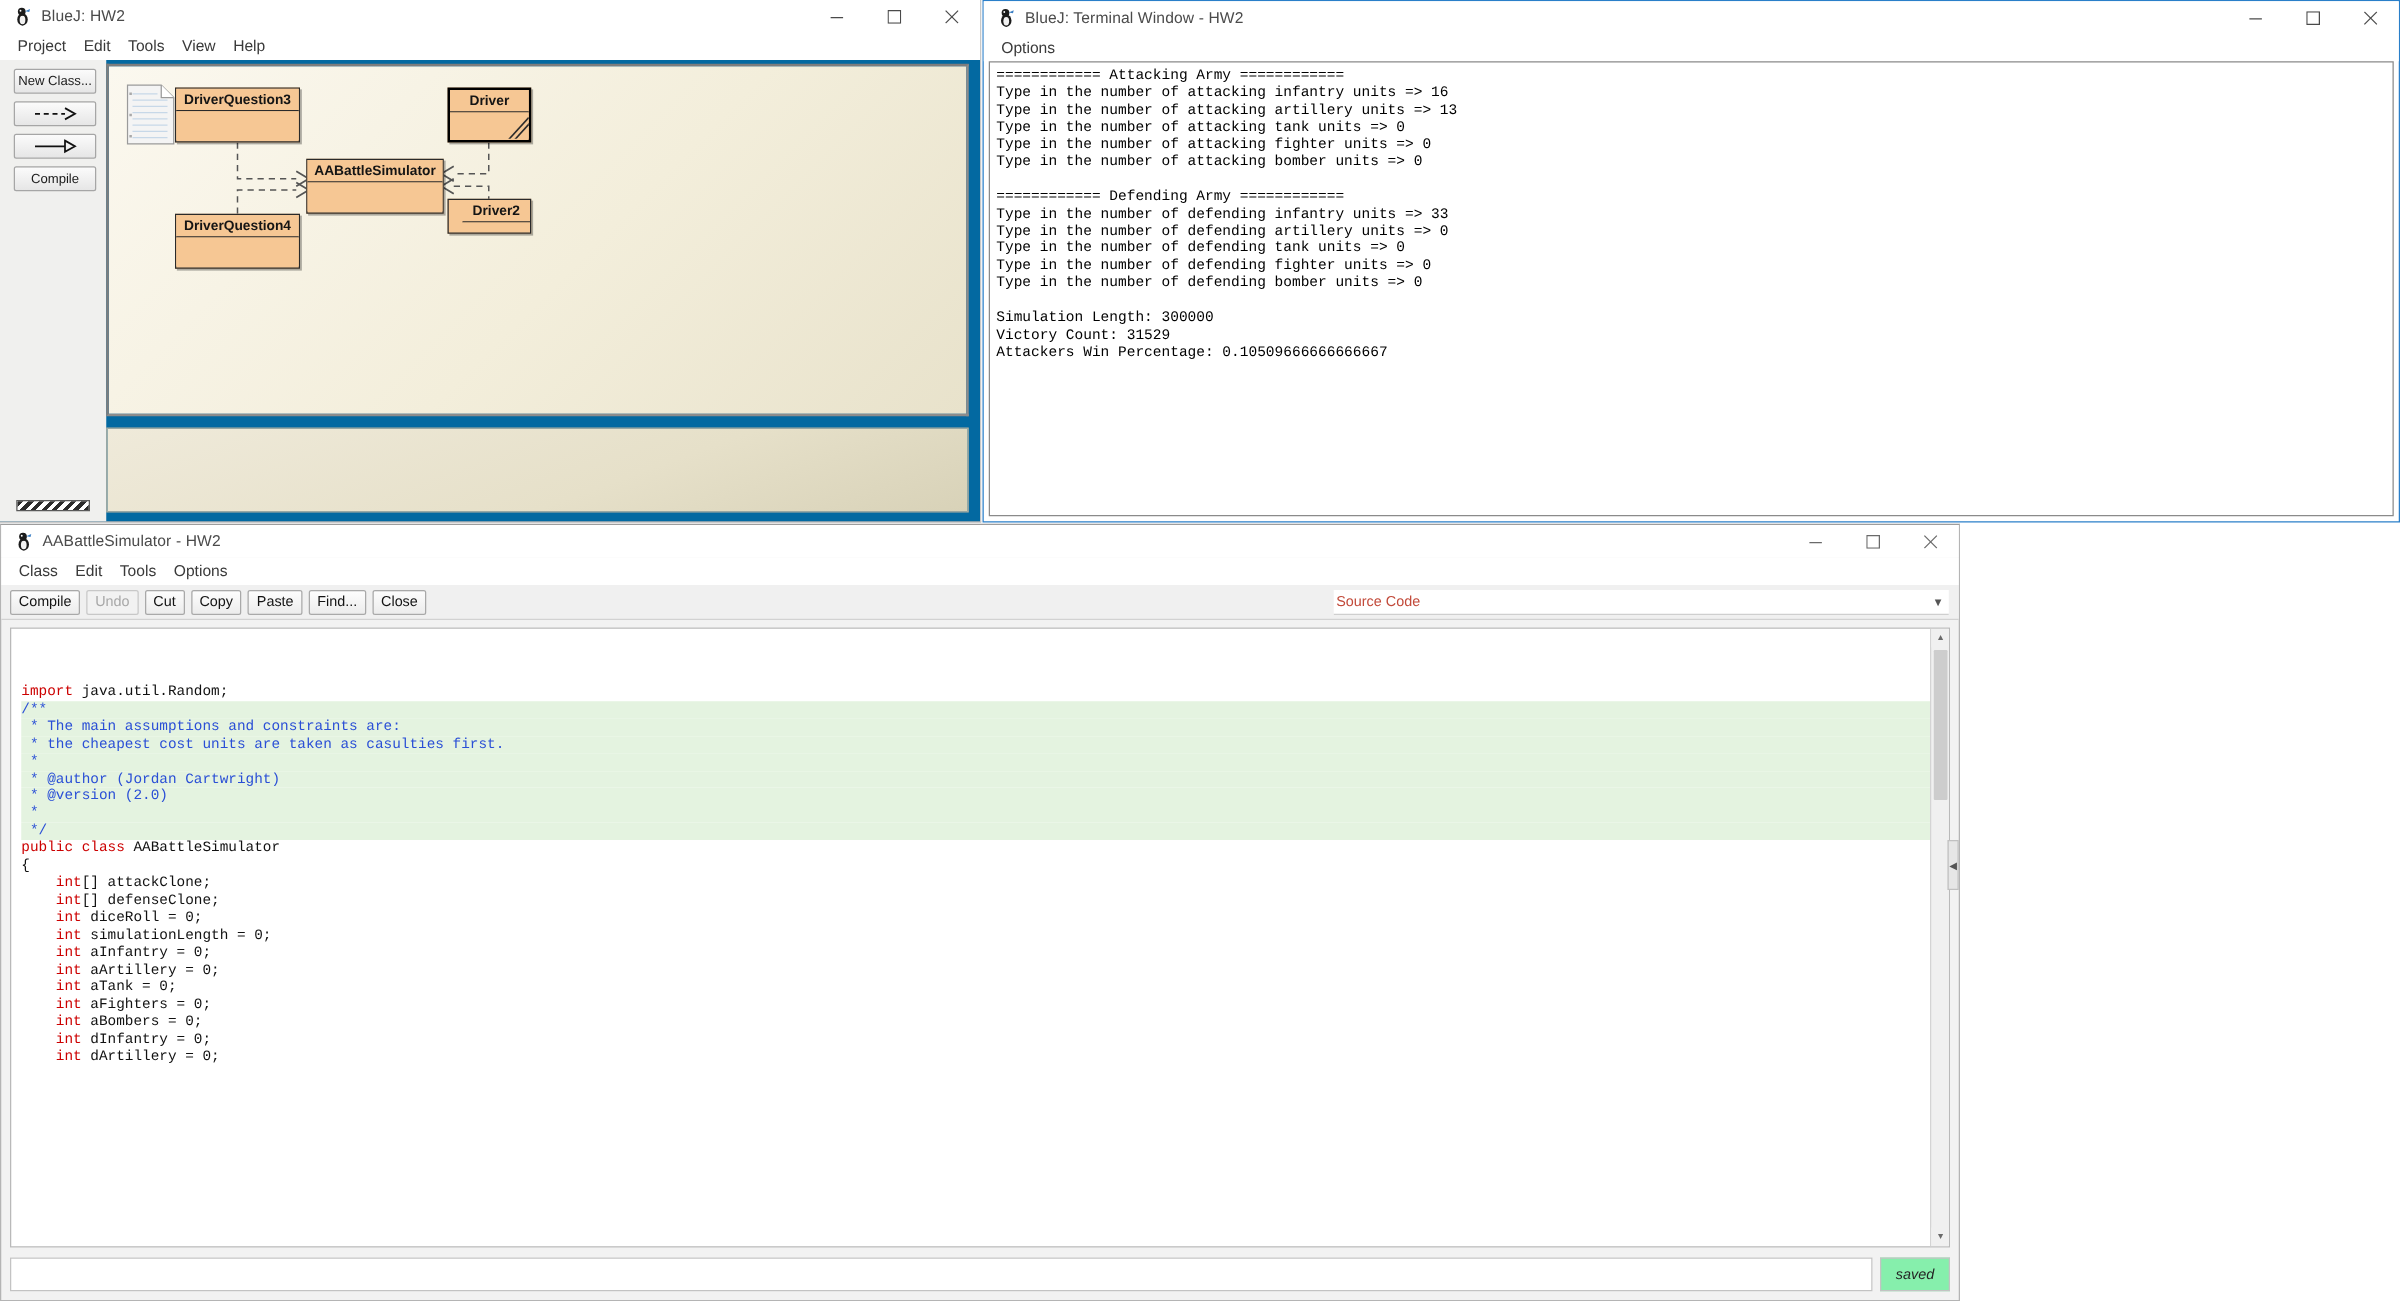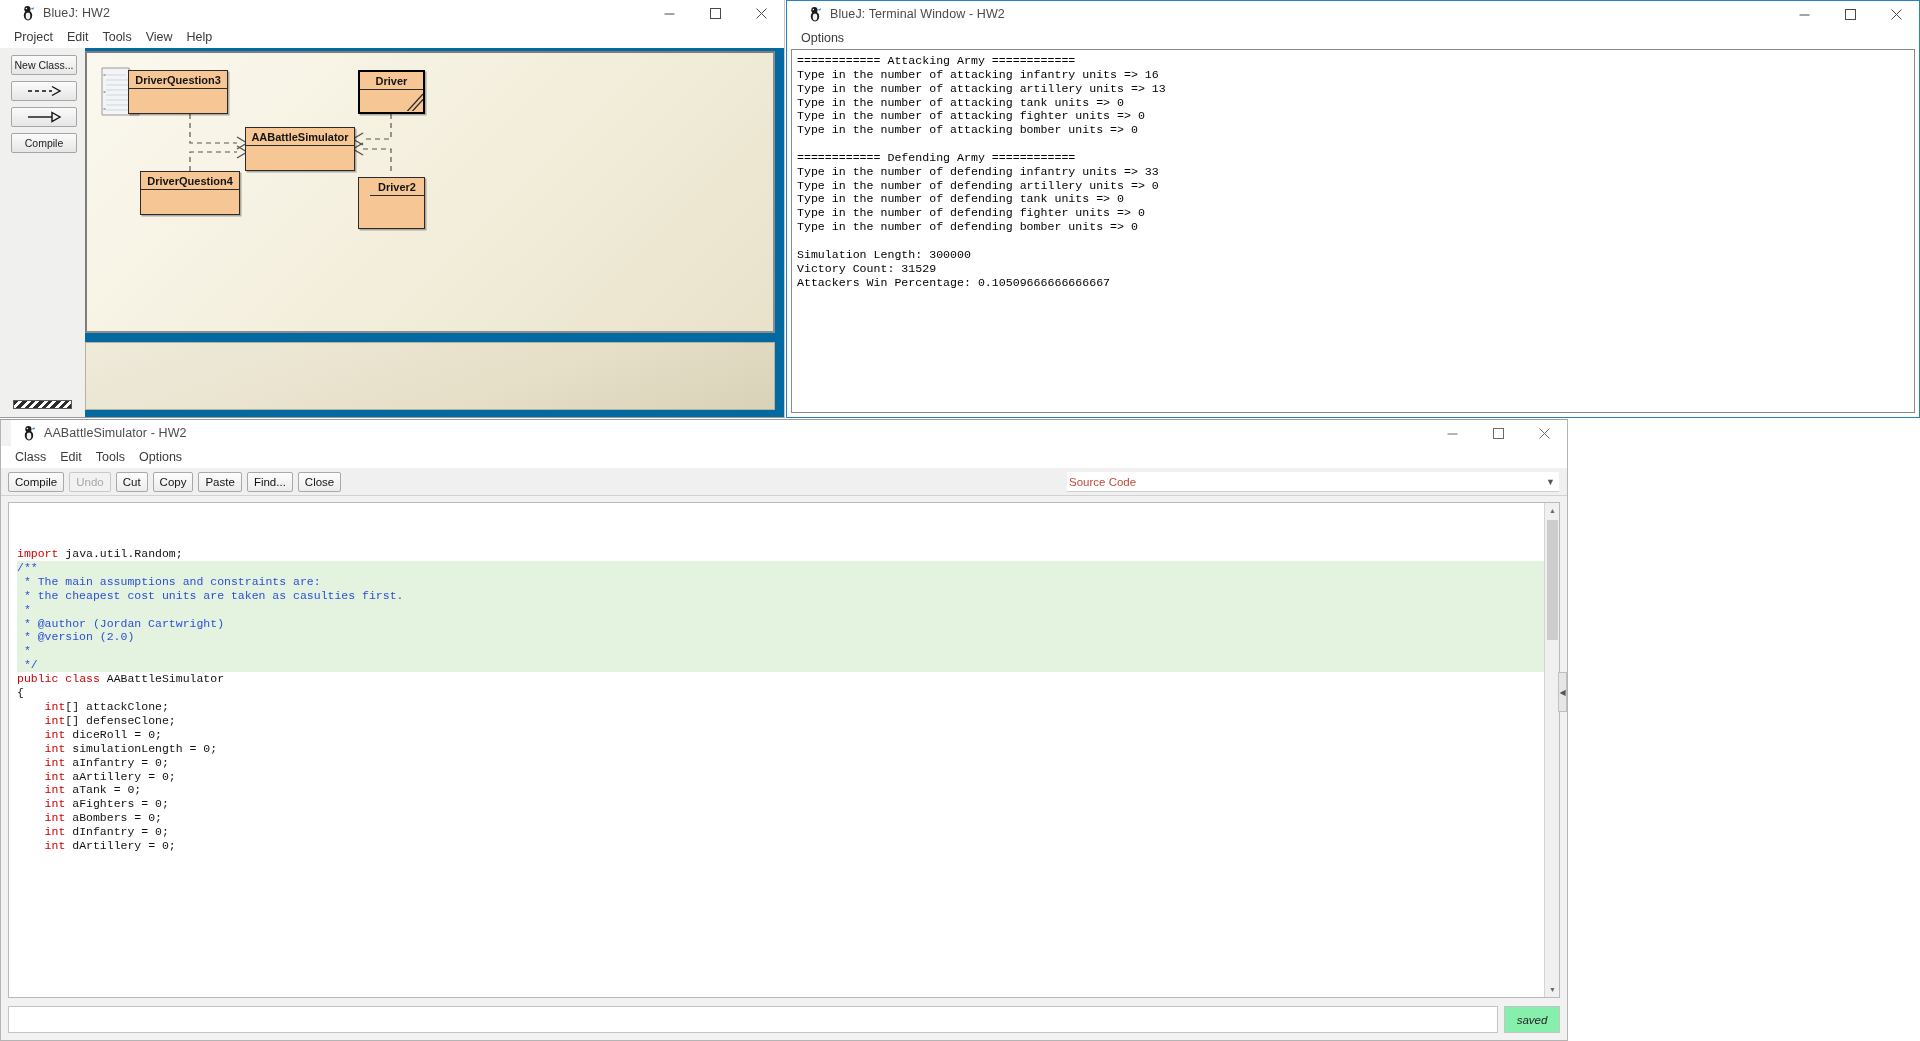--- a/index.html
+++ b/index.html
@@ -10,21 +10,21 @@
     overflow: hidden;
     background: #ffffff;
     font-family: "Liberation Sans", sans-serif;
   }
   #root { position: relative; width: 1920px; height: 1041px; background:#ffffff; }
 
   
   .window { position: absolute; background: #ffffff; }
   .titlebar {
     height: 26px; display: flex; align-items: center;
-    background: #ffffff; user-select: none; margin-left: 10px;
+    background: #ffffff; user-select: none;
   }
   .titlebar .tb-icon { width: 18px; height: 18px; margin: 0 6px 0 9px; flex: 0 0 auto; position: relative; }
   .titlebar .tb-title {
     font-size: 12.5px; color: #4b4b4b; white-space: nowrap;
     letter-spacing: .1px;
   }
   .tb-buttons { margin-left: auto; display: flex; height: 100%; }
   .tb-btn {
     width: 46px; height: 100%;
     display: flex; align-items: center; justify-content: center;
@@ -298,21 +298,21 @@
             <path d="M103 118 L103 99 L150 99" fill="none" stroke="#555" stroke-width="1.2" stroke-dasharray="5,4"></path>
             <path d="M150 93 L160 99 L150 105" fill="none" stroke="#555" stroke-width="1.4"></path>
 
             <path d="M304 61 L304 86 L276 86" fill="none" stroke="#555" stroke-width="1.2" stroke-dasharray="5,4"></path>
             <path d="M276 80 L266 86 L276 92" fill="none" stroke="#555" stroke-width="1.4"></path>
 
             <path d="M304 118 L304 96 L276 96" fill="none" stroke="#555" stroke-width="1.2" stroke-dasharray="5,4"></path>
             <path d="M276 90 L266 96 L276 102" fill="none" stroke="#555" stroke-width="1.4"></path>
           </svg>
 
-          <div class="uml" style="left:41px; top:17px; width:100px; height:44px;">
+          <div class="uml" style="left:53px; top:17px; width:100px; height:44px;">
             <div class="uml-title">DriverQuestion3</div>
             <div class="uml-body"></div>
           </div>
 
           <div class="uml thick" style="left:271px; top:17px; width:67px; height:44px;">
             <div class="uml-title">Driver</div>
             <div class="uml-body">
               <svg class="stripes" width="28" height="26" viewBox="0 0 28 26">
                 <line x1="4" y1="24" x2="24" y2="2" stroke="#2a2a2a" stroke-width="1.3"></line>
                 <line x1="9" y1="24" x2="28" y2="3" stroke="#2a2a2a" stroke-width="1.3"></line>
@@ -323,21 +323,21 @@
           <div class="uml" style="left:158px; top:74px; width:110px; height:44px;">
             <div class="uml-title">AABattleSimulator</div>
             <div class="uml-body"></div>
           </div>
 
           <div class="uml" style="left:53px; top:118px; width:100px; height:44px;">
             <div class="uml-title">DriverQuestion4</div>
             <div class="uml-body"></div>
           </div>
 
-          <div class="uml" style="left:271px; top:124px; width:67px; height:52px;padding-left:11px;">
+          <div class="uml" style="left:271px; top:106px; width:67px; height:28px;padding-left:11px;">
             <div class="uml-title">Driver2</div>
             <div class="uml-body"></div>
           </div>
         </div>
 
         <div id="bluej-status"></div>
       </div>
     </div>
   </div>
 

